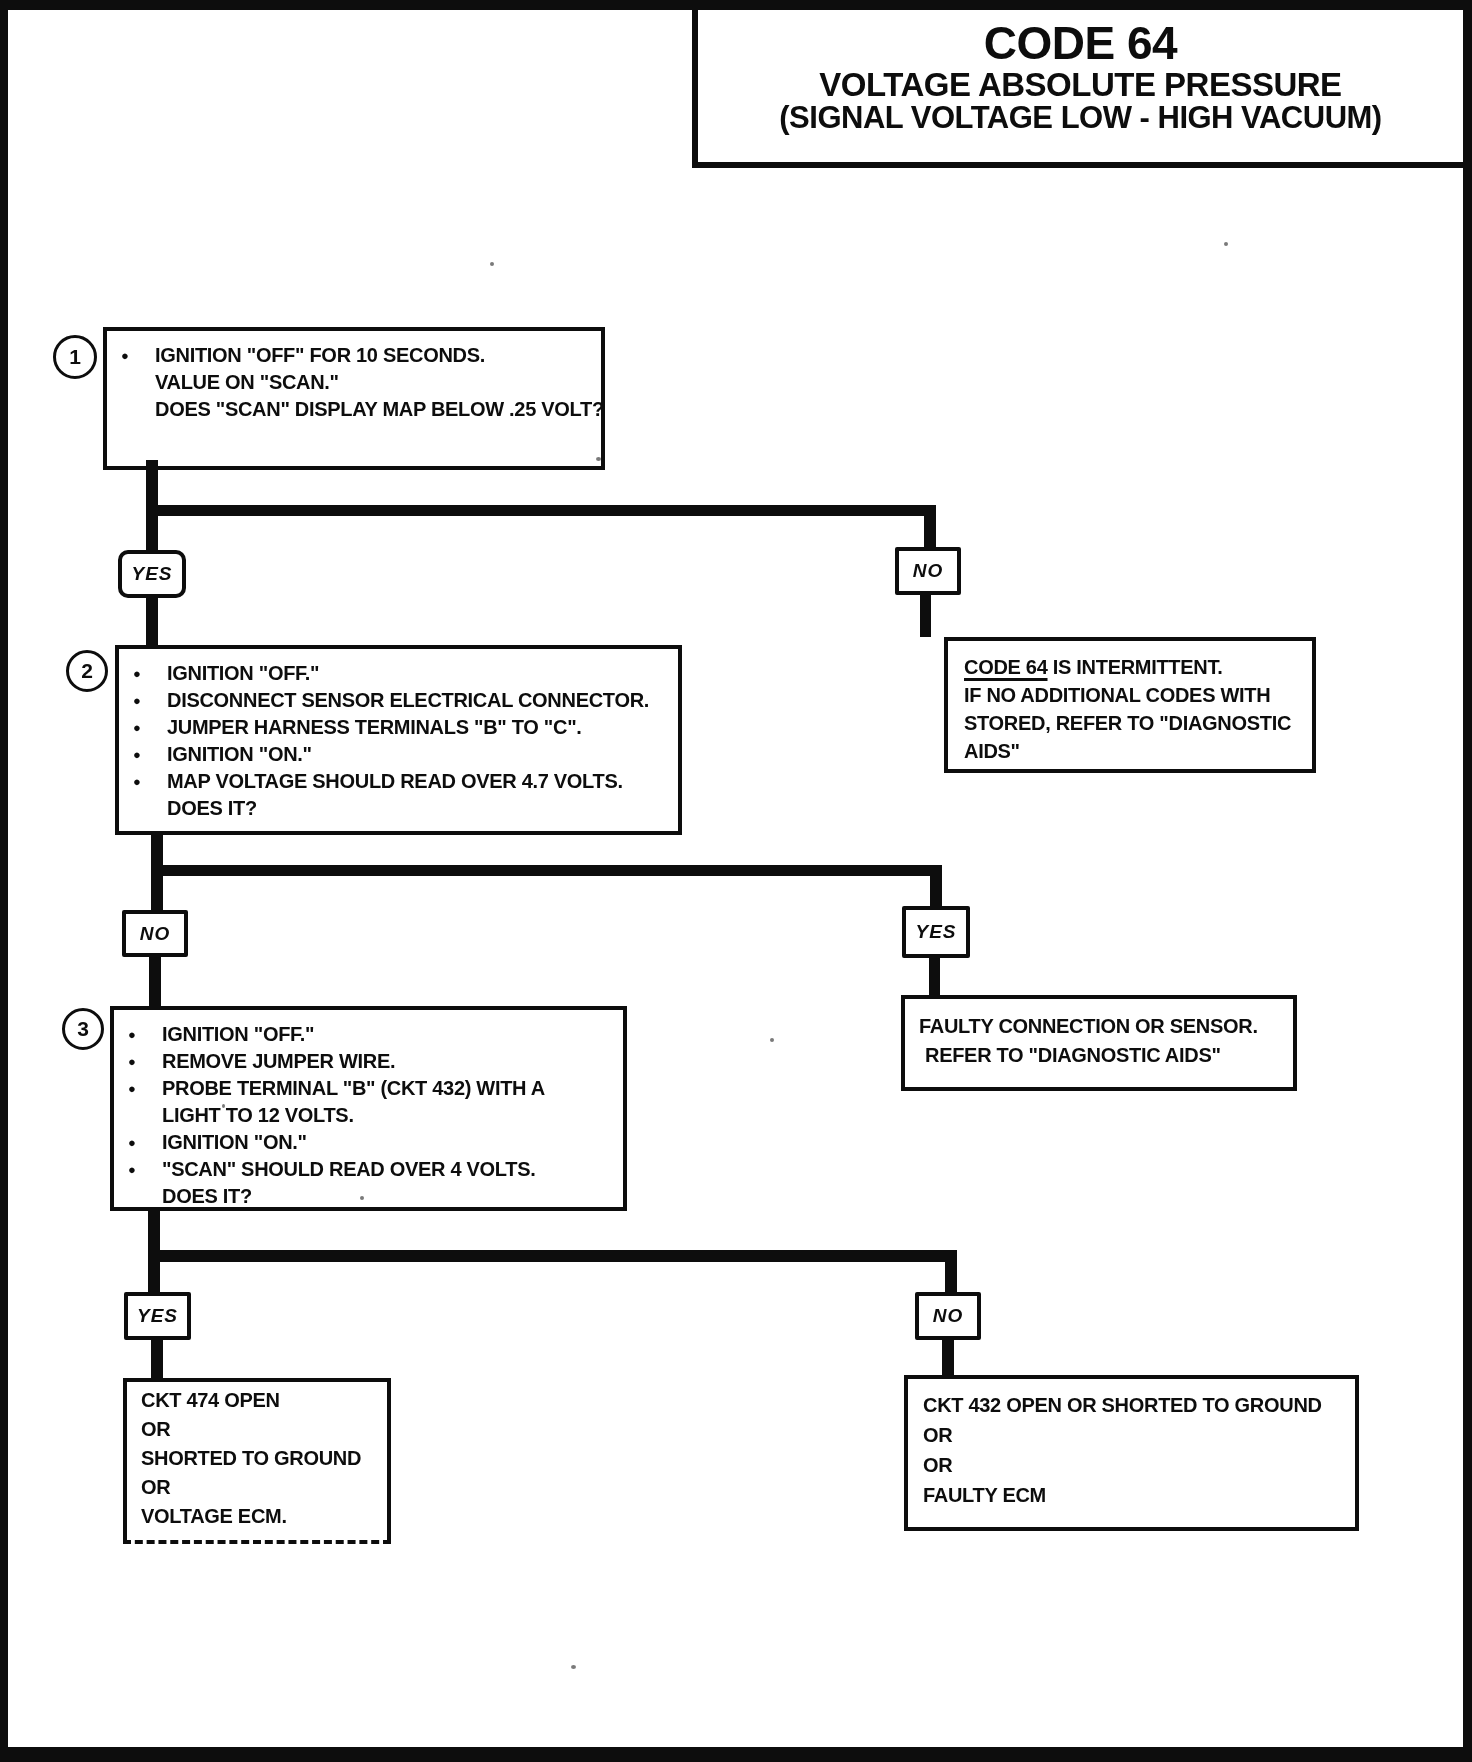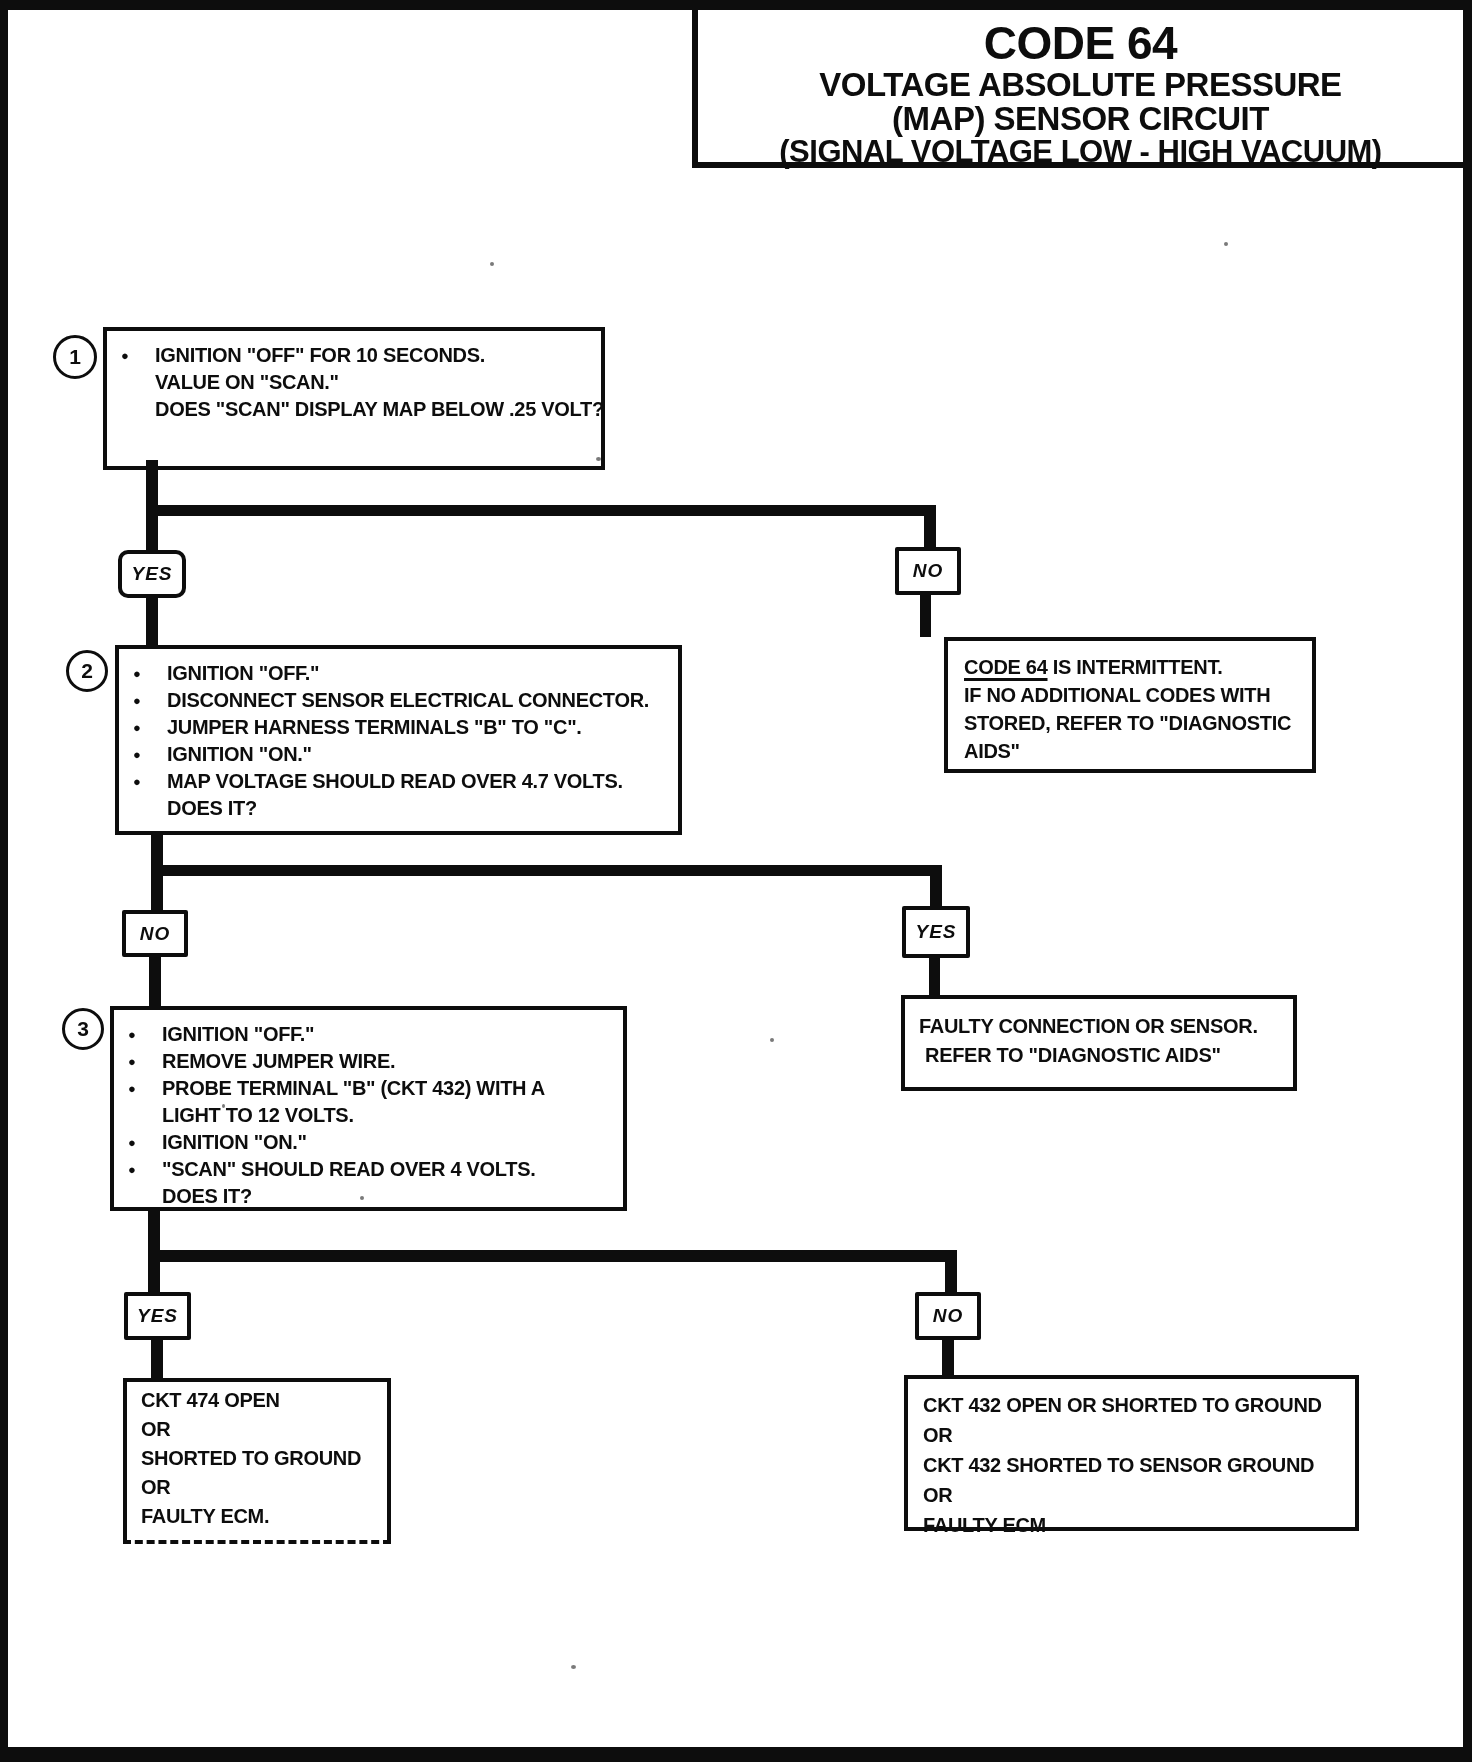--- a/index.html
+++ b/index.html
@@ -58,21 +58,20 @@
   .speck { position:absolute; background:var(--ink); opacity:.55; border-radius:50%; }
 </style>
 </head>
 <body>
 
 <div class="page">
 
   <div class="title-box">
     <div class="t1">CODE 64</div>
     <div class="t2">VOLTAGE ABSOLUTE PRESSURE</div>
-    <div class="t3">(MAP) SENSOR CIRCUIT</div>
     <div class="t4">(SIGNAL VOLTAGE LOW - HIGH VACUUM)</div>
   </div>
 
   <div class="circle" style="left:45px;top:325px;">
     <span>1</span>
   </div>
   <div class="qbox" style="left:95px;top:317px;width:502px;height:143px;">
     <div class="row b"><span>IGNITION "OFF" FOR 10 SECONDS.</span></div>
     <div class="row c"><span>VALUE ON "SCAN."</span></div>
     <div class="row c"><span>DOES "SCAN" DISPLAY MAP BELOW .25 VOLT?</span></div>
@@ -151,28 +150,27 @@
   <div class="label" style="left:907px;top:1282px;width:66px;height:48px;">
     <span>NO</span>
   </div>
 
   <div class="vline" style="left:143px;top:1329px;width:12px;height:41px;"></div>
   <div class="obox" style="left:115px;top:1368px;width:268px;height:166px;padding:4px 10px 0 14px;line-height:29px;border-bottom-style:dashed;">
     <div class="tline">CKT 474 OPEN</div>
     <div class="tline">OR</div>
     <div class="tline">SHORTED TO GROUND</div>
     <div class="tline">OR</div>
-    <div class="tline">FAULTY ECM.</div>
+    <div class="tline">VOLTAGE ECM.</div>
   </div>
 
   <div class="vline" style="left:934px;top:1329px;width:12px;height:39px;"></div>
   <div class="obox" style="left:896px;top:1365px;width:455px;height:156px;padding:11px 10px 0 15px;line-height:30px;">
     <div class="tline">CKT 432 OPEN OR SHORTED TO GROUND</div>
     <div class="tline">OR</div>
-    <div class="tline">CKT 432 SHORTED TO SENSOR GROUND</div>
     <div class="tline">OR</div>
     <div class="tline">FAULTY ECM</div>
   </div>
 
   <div class="speck" style="left:482px;top:252px;width:4px;height:4px;"></div>
   <div class="speck" style="left:1216px;top:232px;width:4px;height:4px;"></div>
   <div class="speck" style="left:588px;top:447px;width:5px;height:4px;"></div>
   <div class="speck" style="left:352px;top:1186px;width:4px;height:4px;"></div>
   <div class="speck" style="left:762px;top:1028px;width:4px;height:4px;"></div>
   <div class="speck" style="left:563px;top:1655px;width:5px;height:4px;"></div>

